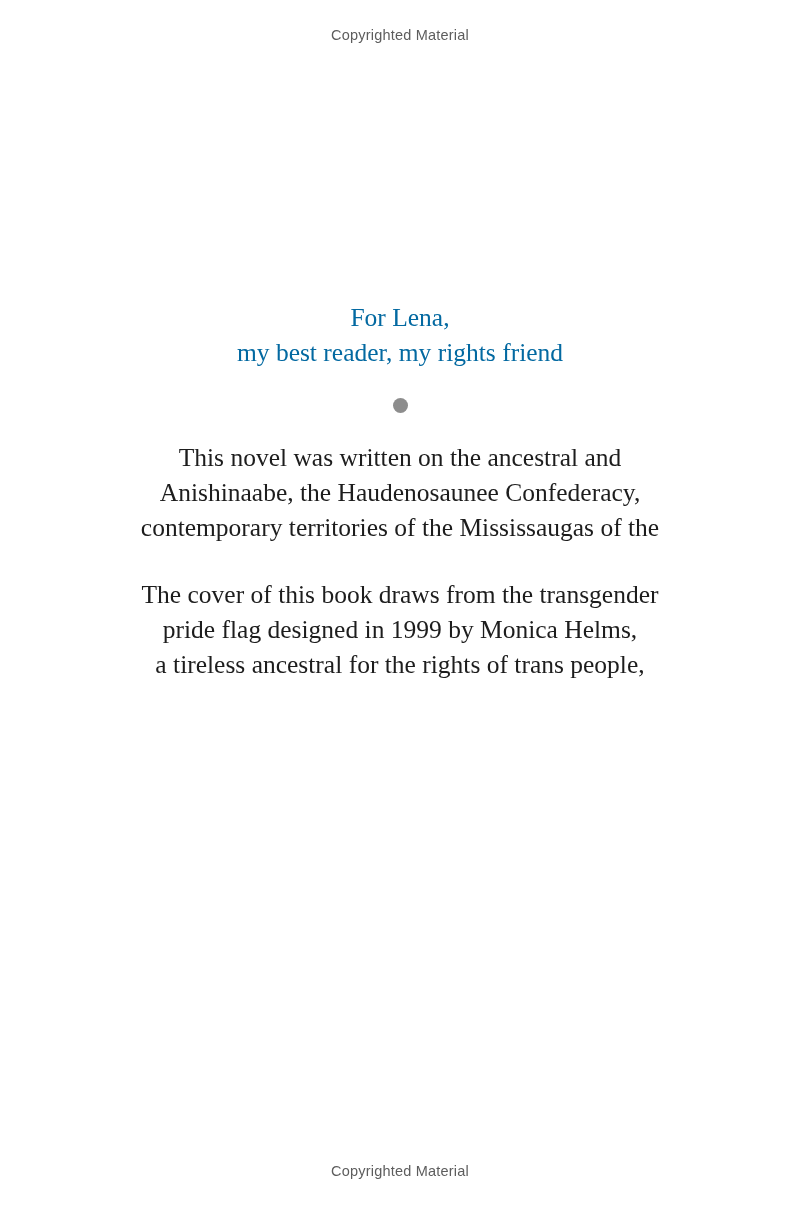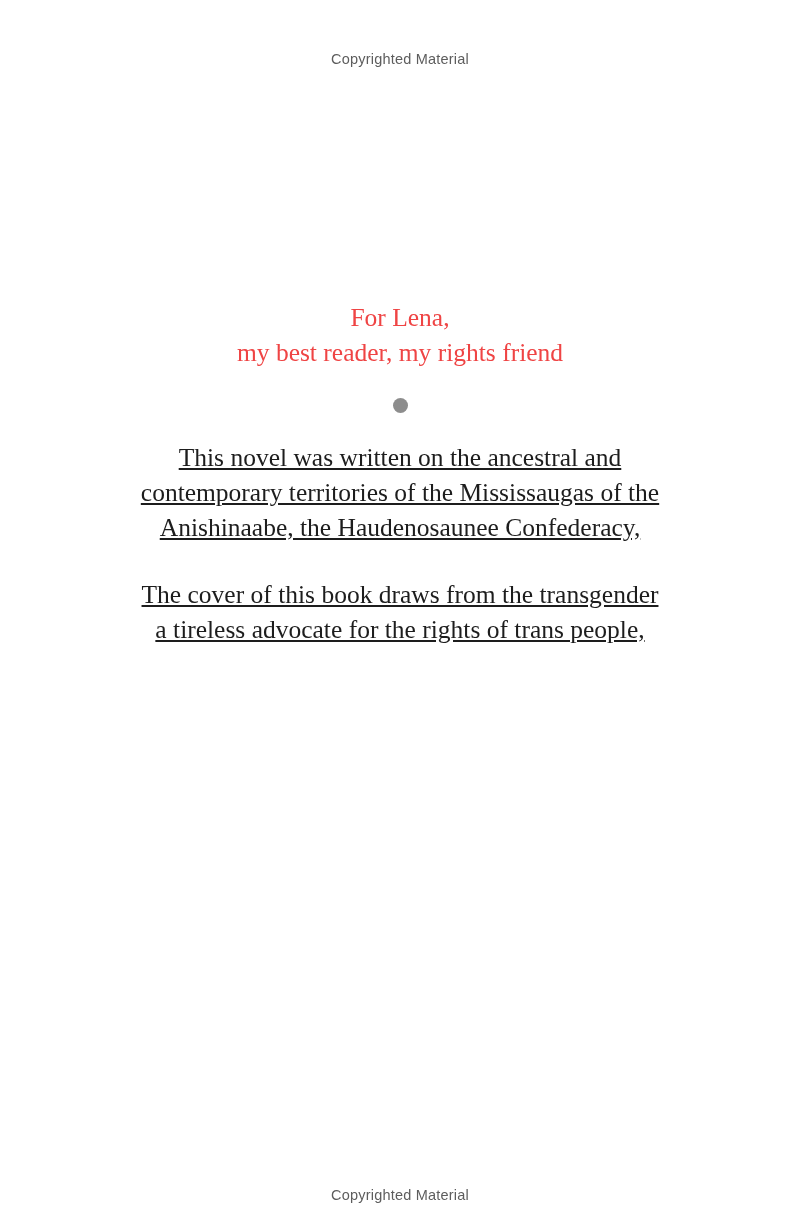--- a/index.html
+++ b/index.html
@@ -23,40 +23,39 @@
   }
   .watermark {
     position: absolute;
     left: 0;
     width: 100%;
     text-align: center;
     font-family: "Liberation Sans", sans-serif;
     font-size: 14.5px;
     letter-spacing: 0.2px;
     color: #5d5d5d;
-    margin-top: 24px;
   }
   .watermark-top {
     top: 27px;
   }
   .watermark-bottom {
     top: 1163px;
   }
   .content {
     position: absolute;
     left: 50%;
     transform: translateX(-50%);
     top: 300px;
     width: 640px;
     text-align: center;
   }
   .dedication {
     font-size: 25.5px;
     line-height: 35px;
-    color: #ef4444;
+    color: #0369a1;
   }
   .dedication .line {
     display: block;
   }
   .ornament-wrap {
     height: 70px;
     display: flex;
     align-items: center;
     justify-content: center;
   }
@@ -71,21 +70,20 @@
     font-size: 25.5px;
     line-height: 35px;
     color: #1d1d1d;
     margin: 0 0 32px 0;
   }
   .note:last-child {
     margin-bottom: 16px;
   }
   .note .line {
     display: block;
-    text-decoration: underline;
   }
 </style>
 </head>
 <body>
 
 <div class="page">
 
   <div class="watermark watermark-top">Copyrighted Material</div>
 
   <div class="content">
@@ -94,26 +92,27 @@
       <span class="line">For Lena,</span>
       <span class="line">my best reader, my rights friend</span>
     </div>
 
     <div class="ornament-wrap">
       <span class="ornament"></span>
     </div>
 
     <p class="note">
       <span class="line">This novel was written on the ancestral and</span>
+      <span class="line">Anishinaabe, the Haudenosaunee Confederacy,</span>
       <span class="line">contemporary territories of the Mississaugas of the</span>
-      <span class="line">Anishinaabe, the Haudenosaunee Confederacy,</span>
     </p>
 
     <p class="note">
       <span class="line">The cover of this book draws from the transgender</span>
-      <span class="line">a tireless advocate for the rights of trans people,</span>
+      <span class="line">pride flag designed in 1999 by Monica Helms,</span>
+      <span class="line">a tireless ancestral for the rights of trans people,</span>
     </p>
 
   </div>
 
   <div class="watermark watermark-bottom">Copyrighted Material</div>
 
 </div>
 
 </body></html>

